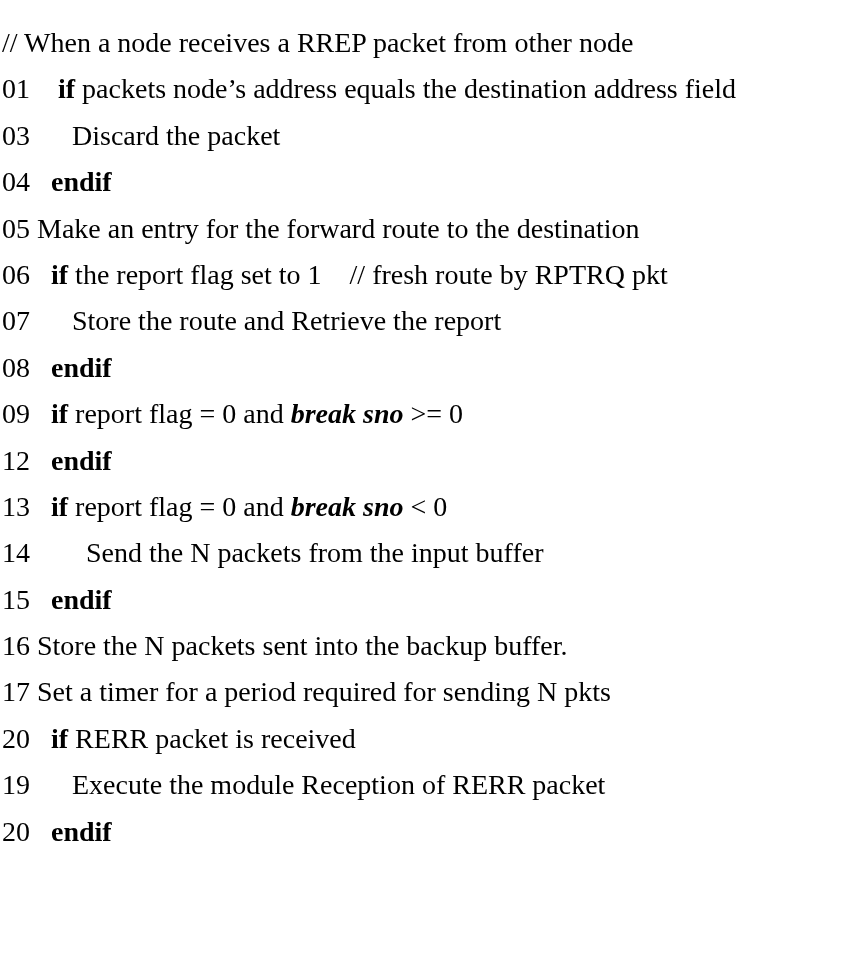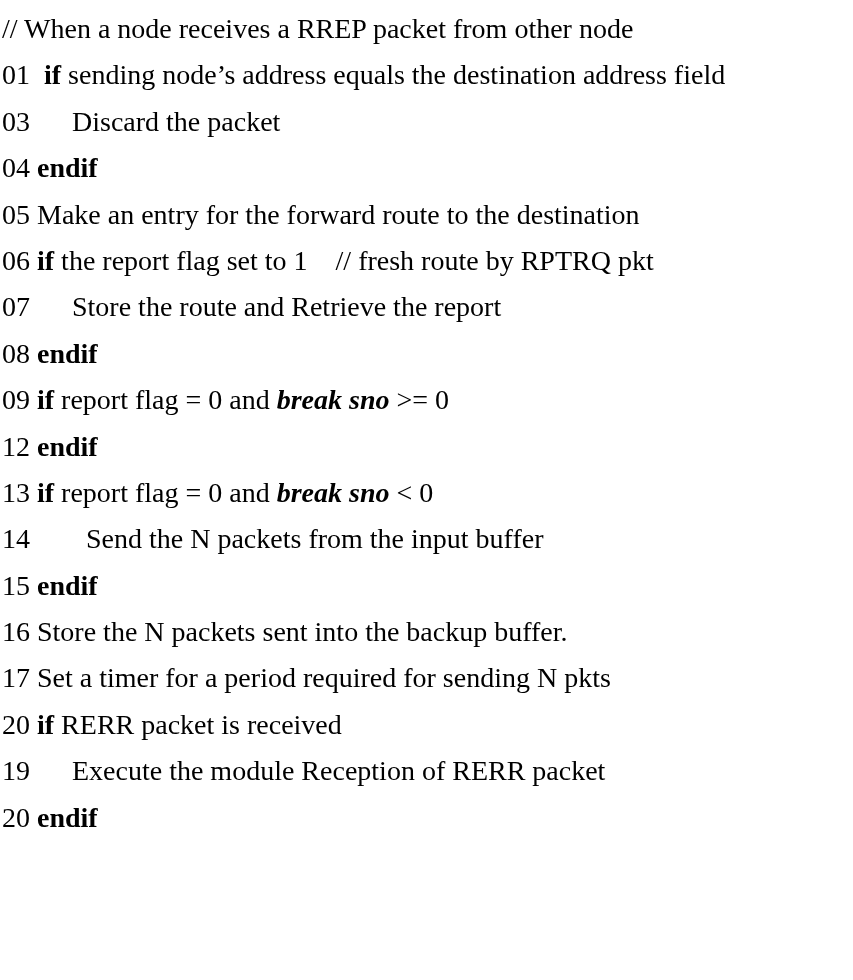--- a/index.html
+++ b/index.html
@@ -9,42 +9,42 @@
   }
   body {
     width: 853px;
     height: 980px;
     overflow: hidden;
   }
   .listing {
     box-sizing: border-box;
     width: 853px;
     height: 980px;
-    padding: 6px 2px 0 2px;
+    padding: 20px 2px 0 2px;
     font-family: "Liberation Serif", "DejaVu Serif", serif;
     font-size: 28px;
     color: #000000;
     background: #ffffff;
   }
   .code-line {
     white-space: pre-wrap;
     line-height: 46.4px;
     height: 46.4px;
   }
   .seg-normal      { font-weight: normal; font-style: normal; }
-  .seg-bold        { font-weight: bold;   font-style: normal; }
+  .seg-bold        { font-weight: bold;   font-style: normal; margin-left: 14px; }
   .seg-bold-italic { font-weight: bold;   font-style: italic; }
 </style>
 </head>
 <body>
 
 <div class="listing">
   <div id="code-lines">
       <div class="code-line"><span class="seg-normal">// When a node receives a RREP packet from other node</span></div>
-      <div class="code-line"><span class="seg-normal">01  </span><span class="seg-bold">if</span><span class="seg-normal"> sending node’s address equals the destination address field</span></div>
+      <div class="code-line"><span class="seg-normal">01  </span><span class="seg-bold">if</span><span class="seg-normal"> packets node’s address equals the destination address field</span></div>
       <div class="code-line"><span class="seg-normal">03      Discard the packet</span></div>
       <div class="code-line"><span class="seg-normal">04 </span><span class="seg-bold">endif</span></div>
       <div class="code-line"><span class="seg-normal">05 Make an entry for the forward route to the destination</span></div>
       <div class="code-line"><span class="seg-normal">06 </span><span class="seg-bold">if</span><span class="seg-normal"> the report flag set to 1    // fresh route by RPTRQ pkt</span></div>
       <div class="code-line"><span class="seg-normal">07      Store the route and Retrieve the report</span></div>
       <div class="code-line"><span class="seg-normal">08 </span><span class="seg-bold">endif</span></div>
       <div class="code-line"><span class="seg-normal">09 </span><span class="seg-bold">if</span><span class="seg-normal"> report flag = 0 and </span><span class="seg-bold-italic">break sno</span><span class="seg-normal"> &gt;= 0</span></div>
       <div class="code-line"><span class="seg-normal">12 </span><span class="seg-bold">endif</span></div>
       <div class="code-line"><span class="seg-normal">13 </span><span class="seg-bold">if</span><span class="seg-normal"> report flag = 0 and </span><span class="seg-bold-italic">break sno</span><span class="seg-normal"> &lt; 0</span></div>
       <div class="code-line"><span class="seg-normal">14        Send the N packets from the input buffer</span></div>

